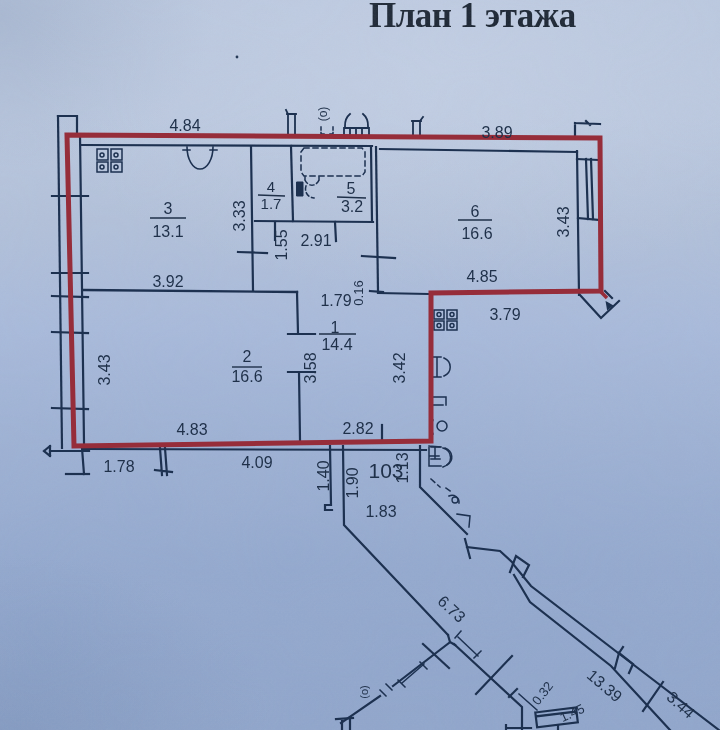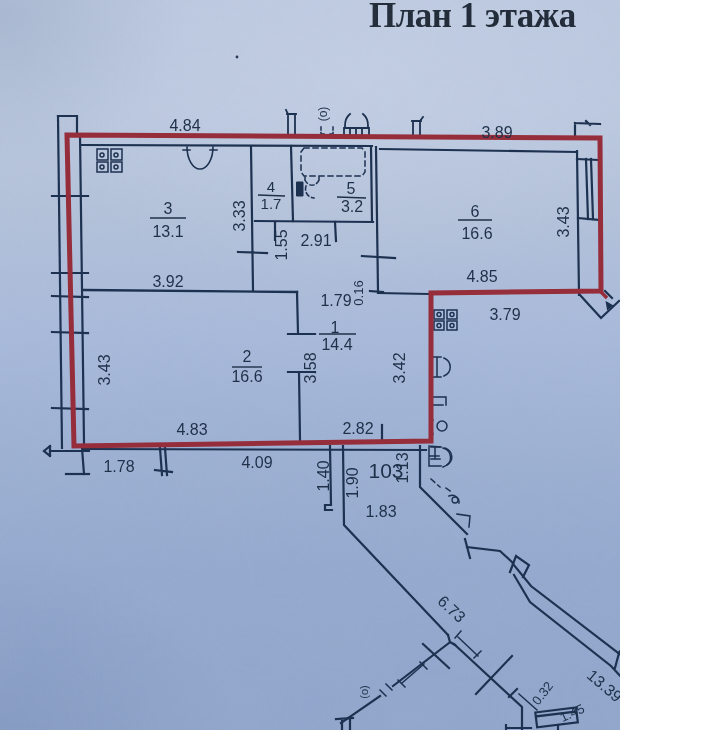--- a/index.html
+++ b/index.html
@@ -1,16 +1,16 @@
 <!DOCTYPE html>
 <html><head>
 <meta charset="utf-8">
 <style>
   html,body{margin:0;padding:0;}
-  #page{position:relative;width:620px;height:730px;overflow:hidden;
+  #page{position:relative;width:720px;height:730px;overflow:hidden;
     background:
       radial-gradient(95% 50% at 60% 10%, rgba(214,223,240,0.30) 0%, rgba(214,223,240,0) 60%),
       radial-gradient(50% 35% at 0% 2%, rgba(118,138,170,0.25) 0%, rgba(118,138,170,0) 60%),
       radial-gradient(60% 40% at 2% 100%, rgba(100,126,168,0.30) 0%, rgba(100,126,168,0) 60%),
       linear-gradient(180deg,#bac8df 0%, #bac8df 16%, #b2c1da 30%, #a8badb 45%, #9db1d4 60%, #92a8ce 78%, #8fa5cb 100%);
     font-family:"Liberation Sans", sans-serif;}
   #title{position:absolute;left:369px;top:-4px;
     font-family:"Liberation Serif", serif;font-weight:bold;font-size:35px;
     color:#18222f;letter-spacing:-0.5px;filter:blur(0.3px);}
   svg{position:absolute;left:0;top:0;filter:blur(0.45px);}

